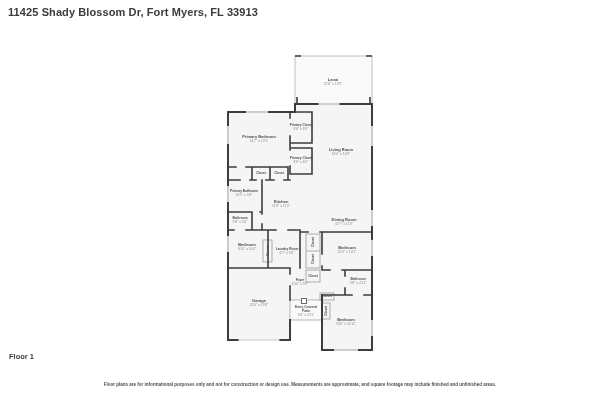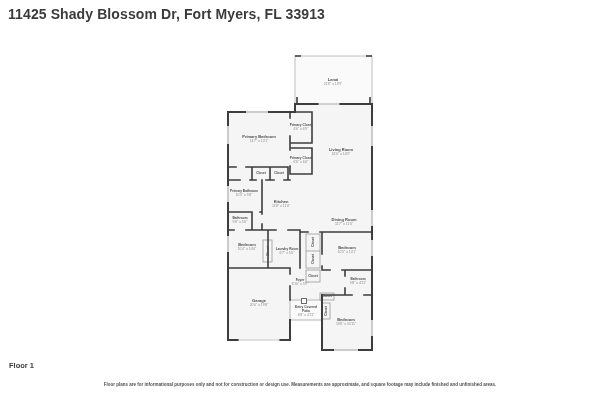--- a/index.html
+++ b/index.html
@@ -3,24 +3,24 @@
 <meta charset="utf-8">
 <style>
   html,body{margin:0;padding:0;}
   body{
     width:600px;height:400px;position:relative;overflow:hidden;
     background:#ffffff;
     font-family:"Liberation Sans", sans-serif;
   }
   .page-title{
     position:absolute;left:8px;top:6px;
-    font-size:14px;font-weight:700;color:#3b3b3b;letter-spacing:0.1px;
+    font-size:11px;font-weight:700;color:#3b3b3b;letter-spacing:0.1px;
   }
   .floor-label{
-    position:absolute;left:9px;top:361px;
+    position:absolute;left:9px;top:352px;
     font-size:7.5px;font-weight:700;color:#3b3b3b;
   }
   .disclaimer{
     position:absolute;left:0;top:382px;width:600px;
     text-align:center;font-size:4.5px;font-weight:700;color:#4f4f4f;
   }
   .plan{position:absolute;left:0;top:0;width:600px;height:400px;}
   .lbl{
     position:absolute;transform:translate(-50%,-50%);
     text-align:center;line-height:1.3;white-space:nowrap;pointer-events:none;

